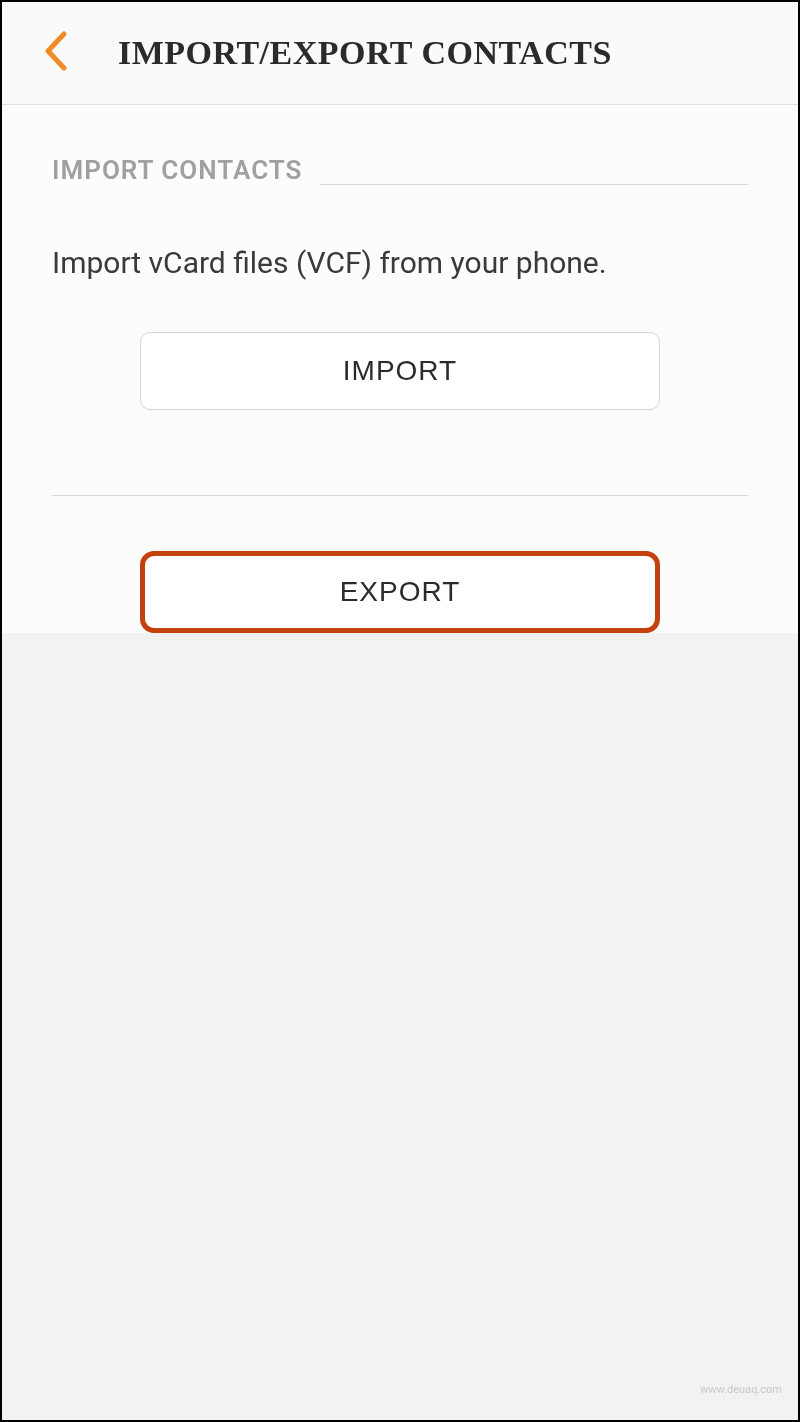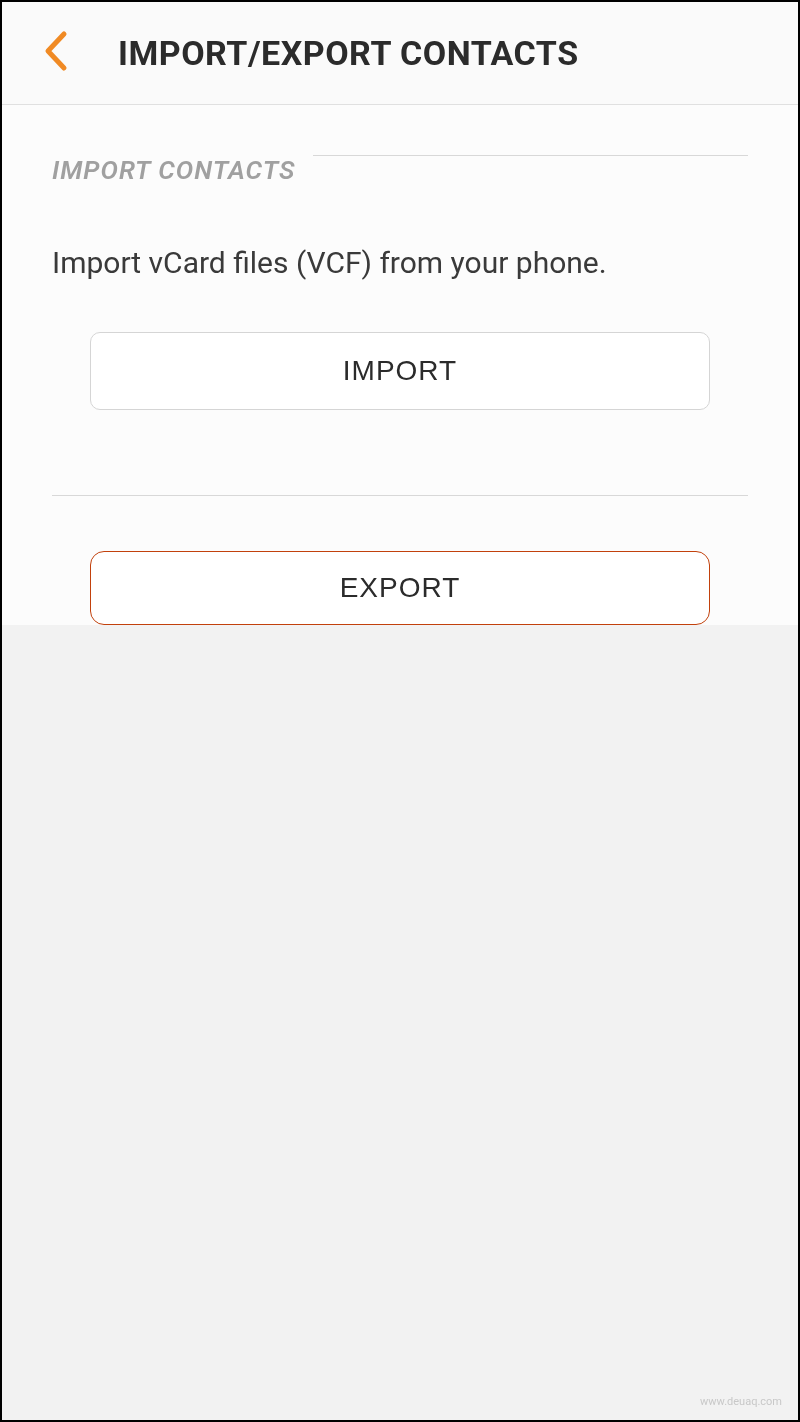--- a/index.html
+++ b/index.html
@@ -14,41 +14,41 @@
       font-family: -apple-system, BlinkMacSystemFont, "Segoe UI", Roboto, Arial, sans-serif;
       border: 2px solid #000;
       position: relative;
     }
     .header {
       display: flex;
       align-items: center;
       padding: 28px 30px 28px 40px;
       background: #fafafa;
       border-bottom: 1px solid #e0e0e0;
+      font-family: Liberation Serif, serif;
     }
     .back-icon {
       flex-shrink: 0;
       cursor: pointer;
     }
     .page-title {
       font-size: 34px;
       font-weight: 700;
       color: #2b2b2b;
       letter-spacing: 0.5px;
       margin-left: 50px;
     }
     .content {
       padding: 50px 50px 0 50px;
       background: #fcfcfc;
     }
     .section-header-row {
       display: flex;
-      align-items: flex-start;
+      align-items: flex-end;
       margin-bottom: 55px;
-      font-style: italic;
     }
     .section-header {
       font-size: 26px;
       font-weight: 600;
       color: #a0a0a0;
       letter-spacing: 1px;
       white-space: nowrap;
       padding-right: 18px;
     }
     .section-divider {
@@ -59,40 +59,40 @@
     .section-desc {
       font-size: 30px;
       color: #3a3a3a;
       line-height: 1.55;
       margin-bottom: 45px;
       margin-top: 13px;
     }
     .action-button {
       display: block;
       margin: 0 auto 85px auto;
-      width: 620px;
+      width: 520px;
       padding: 22px 0;
       background: #ffffff;
       border: 1px solid #d5d5d5;
       border-radius: 10px;
       font-size: 28px;
       font-weight: 500;
       color: #2b2b2b;
       letter-spacing: 1px;
       text-align: center;
       cursor: pointer;
     }
     .action-button.highlighted {
-      border: 1px solid #c2410c;
+      border: 5px solid #c2410c;
       border-radius: 14px;
       padding: 20px 0;
     }
     .watermark {
       position: absolute;
-      bottom: 12px;
+      bottom: 24px;
       right: 16px;
       font-size: 11px;
       color: #c8c8c8;
     }
   </style>
 </head>
 <body>
 
 <div class="header">
   <div class="back-icon">

